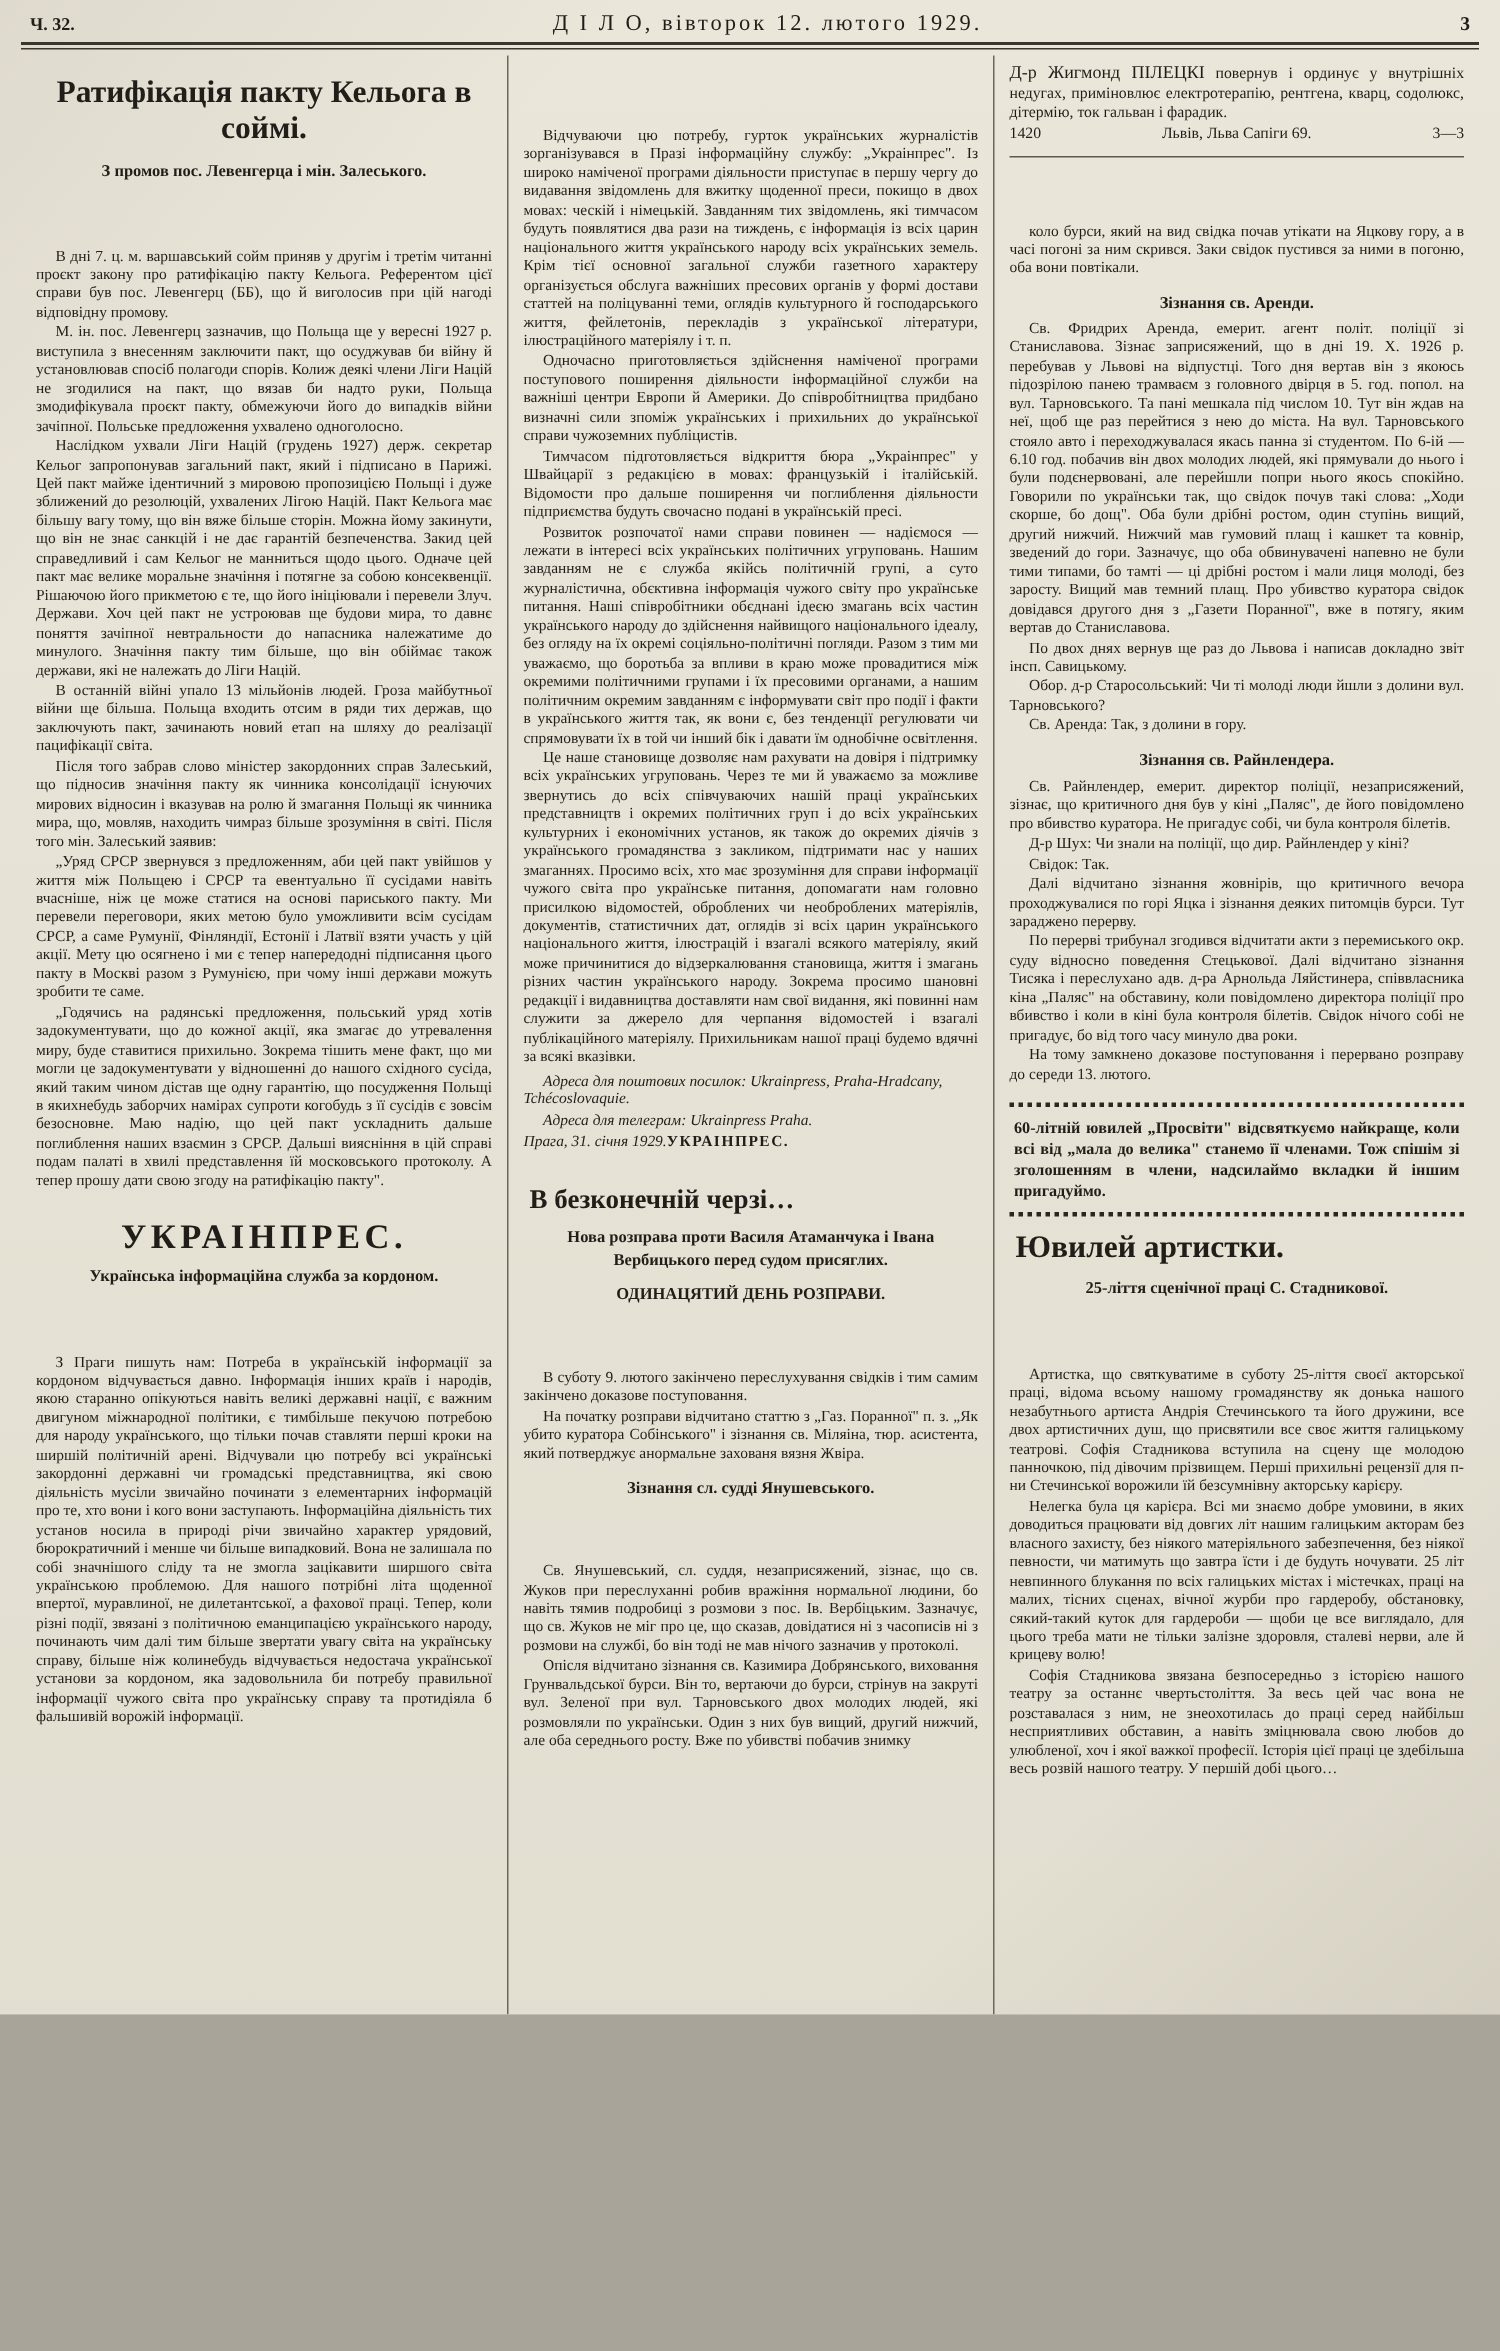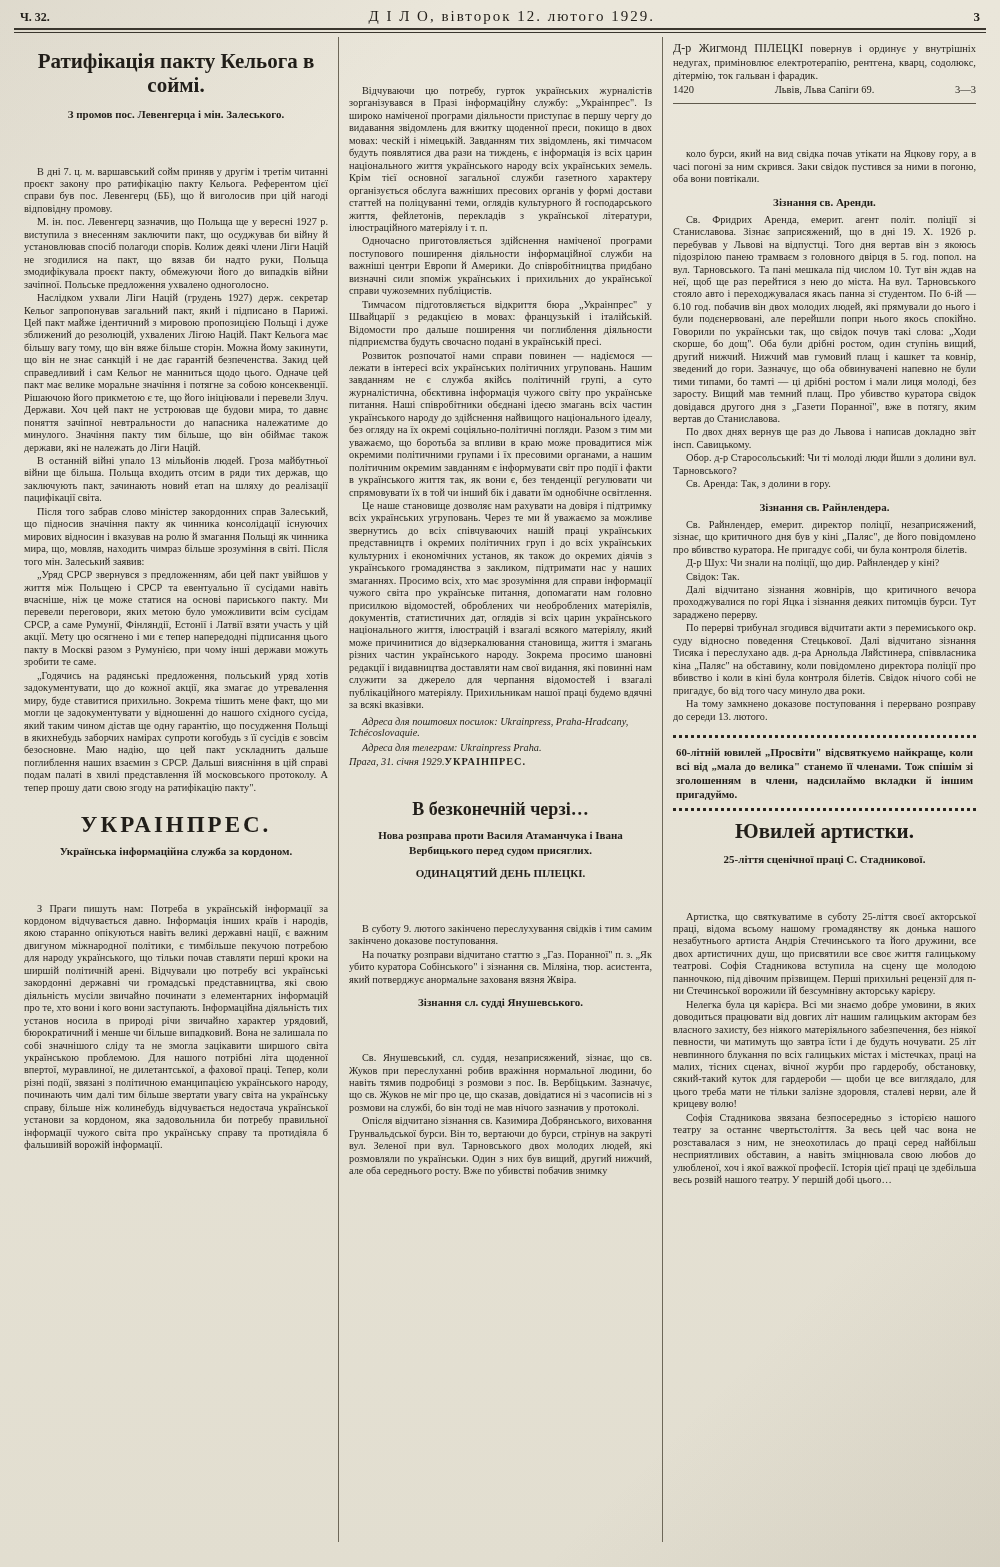--- a/index.html
+++ b/index.html
@@ -1,18 +1,18 @@
 <!DOCTYPE html>
 <html lang="uk"><head>
 <meta charset="utf-8">
 <style>
   html,body{margin:0;padding:0;background:#a9a49a;}
   .page{
     position:relative;
-    width:1000px;height:1567px;
+    width:1000px;height:1343px;
     margin:0 auto;
     background:#e6e2d5;
     background-image:linear-gradient(135deg, rgba(120,110,90,.10), rgba(0,0,0,0) 18%, rgba(0,0,0,0) 82%, rgba(120,110,90,.12)),
                      linear-gradient(#eae6da, #e2ded0);
     color:#211e19;
     font-family:"Liberation Serif","DejaVu Serif",serif;
     overflow:hidden;
     box-sizing:border-box;
     padding:6px 14px 10px 14px;
   }
@@ -21,21 +21,21 @@
     padding:2px 6px 3px 6px;
   }
   .issue{font-size:12px;font-weight:bold;}
   .mast-title{font-size:15px;font-weight:normal;letter-spacing:2px;}
   .pagenum{font-size:13px;font-weight:bold;}
   .rule-double{border-top:2px solid #3a362e;border-bottom:1px solid #3a362e;height:2px;margin:0 0 4px 0;}
   .columns{display:grid;grid-template-columns:1fr 1fr 1fr;height:1505px;}
   .col{padding:4px 10px 0 10px;height:1501px;overflow:hidden;}
   .col + .col{border-left:1px solid #6d6758;}
   .headline-xl{font-size:21px;line-height:1.15;font-weight:bold;text-align:center;margin:8px 6px 10px 6px;}
-  .headline-lg{font-size:18px;line-height:1.2;font-weight:bold;text-align:center;margin:32px 4px 8px 4px;}
+  .headline-lg{font-size:18px;line-height:1.2;font-weight:bold;margin:22px 4px 8px 4px;}
   .headline-caps{font-size:23px;font-weight:bold;text-align:center;letter-spacing:3px;margin:18px 0 6px 0;}
   .subtitle{font-size:11px;font-weight:bold;text-align:center;margin:0 8px 8px 8px;line-height:1.3;}
   .subhead{font-size:11px;font-weight:bold;text-align:center;margin:10px 6px 6px 6px;}
   .body{font-size:10.3px;line-height:1.21;margin-top:44px;}
   .body p.para{margin:0 0 1px 0;text-indent:13px;text-align:justify;hyphens:auto;}
   .rule{border-top:1px solid #5f594b;margin:7px 0;}
   .ad{font-size:10.5px;line-height:1.25;text-align:justify;}
   .ad .ad-lead{font-weight:normal;font-size:12px;}
   .ad-refline{display:flex;justify-content:space-between;font-size:10.5px;margin-top:1px;}
   .addr{font-style:italic;font-size:10.3px;margin:4px 0 0 0;text-align:left;text-indent:13px;}
@@ -100,21 +100,21 @@
         <p class="addr">Адреса для телеграм: Ukrainpress Praha.</p>
         <div class="signoff">
           <span class="place">Прага, 31. січня 1929.</span>
           <span class="org">УКРАІНПРЕС.</span>
         </div>
       </article>
 
       <article>
         <h1 class="headline-lg">В безконечній черзі…</h1>
         <h2 class="subtitle">Нова розправа проти Василя Атаманчука і Івана Вербицького перед судом присяглих.</h2>
-        <h3 class="subhead">ОДИНАЦЯТИЙ ДЕНЬ ПІЛЕЦКІ.</h3>
+        <h3 class="subhead">ОДИНАЦЯТИЙ ДЕНЬ РОЗПРАВИ.</h3>
         <div class="body">
             <p class="para">В суботу 9. лютого закінчено переслухування свідків і тим самим закінчено доказове поступовання.</p>
             <p class="para">На початку розправи відчитано статтю з „Газ. Поранної" п. з. „Як убито куратора Собінського" і зізнання св. Міляіна, тюр. асистента, який потверджує анормальне захованя вязня Жвіра.</p>
           </div>
         <h3 class="subhead">Зізнання сл. судді Янушевського.</h3>
         <div class="body">
             <p class="para">Св. Янушевський, сл. суддя, незаприсяжений, зізнає, що св. Жуков при переслуханні робив вражіння нормальної людини, бо навіть тямив подробиці з розмови з пос. Ів. Вербіцьким. Зазначує, що св. Жуков не міг про це, що сказав, довідатися ні з часописів ні з розмови на службі, бо він тоді не мав нічого зазначив у протоколі.</p>
             <p class="para">Опісля відчитано зізнання св. Казимира Добрянського, виховання Грунвальдської бурси. Він то, вертаючи до бурси, стрінув на закруті вул. Зеленої при вул. Тарновського двох молодих людей, які розмовляли по українськи. Один з них був вищий, другий нижчий, але оба середнього росту. Вже по убивстві побачив знимку</p>
           </div>
       </article>

